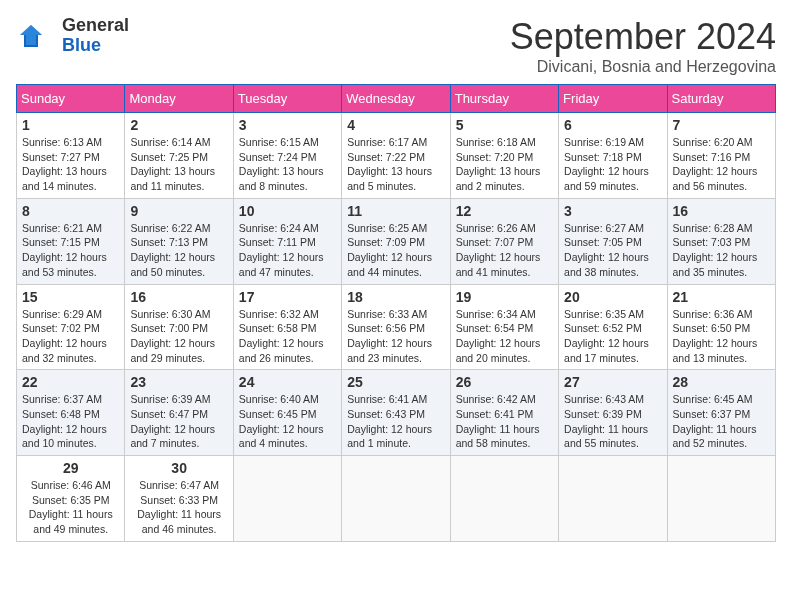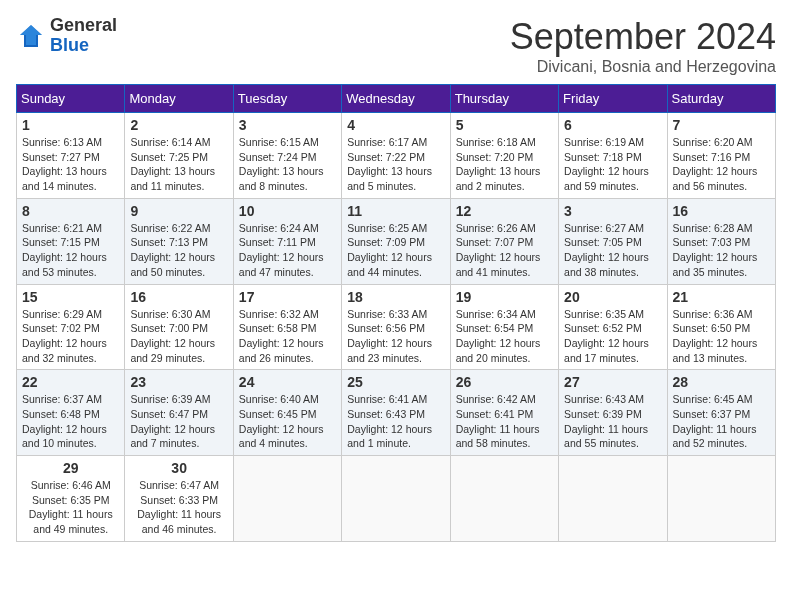--- a/index.html
+++ b/index.html
@@ -12,21 +12,21 @@
     }
     .header {
       display: flex;
       justify-content: space-between;
       align-items: flex-start;
       margin-bottom: 8px;
     }
     .logo {
       display: flex;
       align-items: center;
-      gap: 4px;
+      gap: 16px;
     }
     .logo-text {
       font-size: 18px;
       font-weight: bold;
       line-height: 1.1;
     }
     .logo-text .general { color: #333; }
     .logo-text .blue { color: #1565c0; }
     .logo-icon {
       width: 30px;
@@ -43,21 +43,21 @@
     .location {
       font-size: 16px;
       color: #555;
     }
     .calendar {
       width: 100%;
       border-collapse: collapse;
       font-size: 11px;
     }
     .calendar th {
-      background: #4c1d95;
+      background: #ec4899;
       color: #fff;
       padding: 6px 4px;
       text-align: left;
       font-size: 13px;
       font-weight: normal;
       border: 1px solid #1565c0;
     }
     .calendar td {
       border: 1px solid #ccc;
       vertical-align: top;

